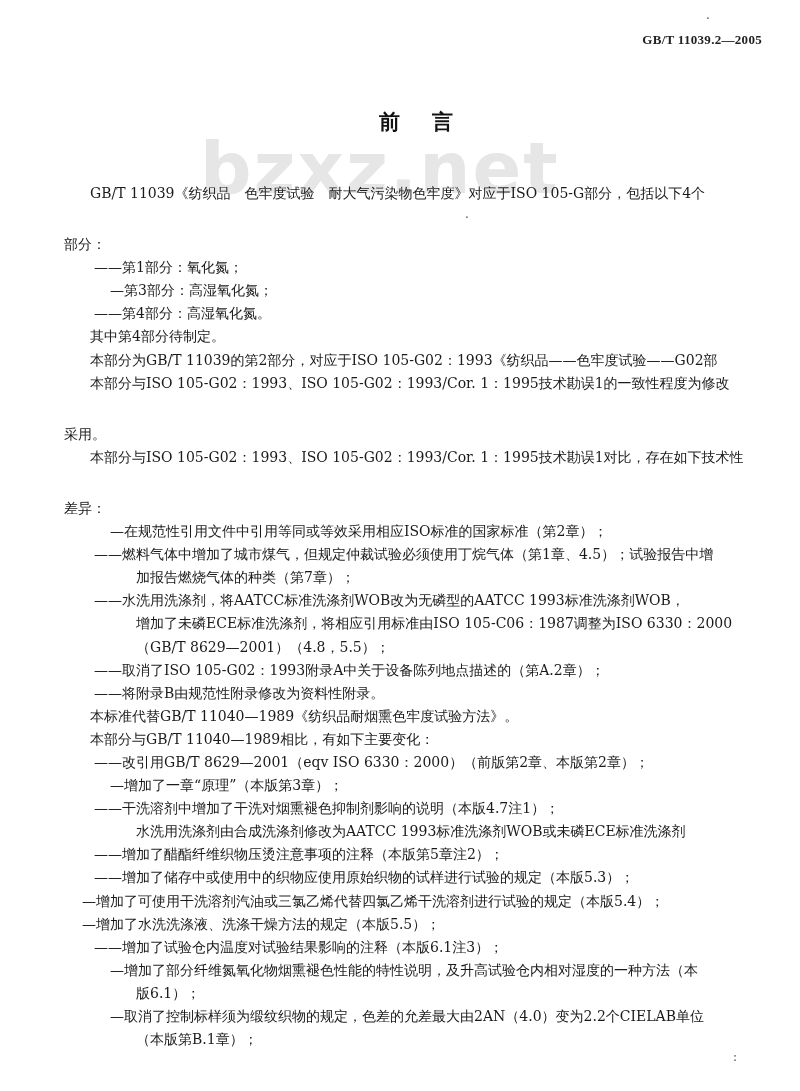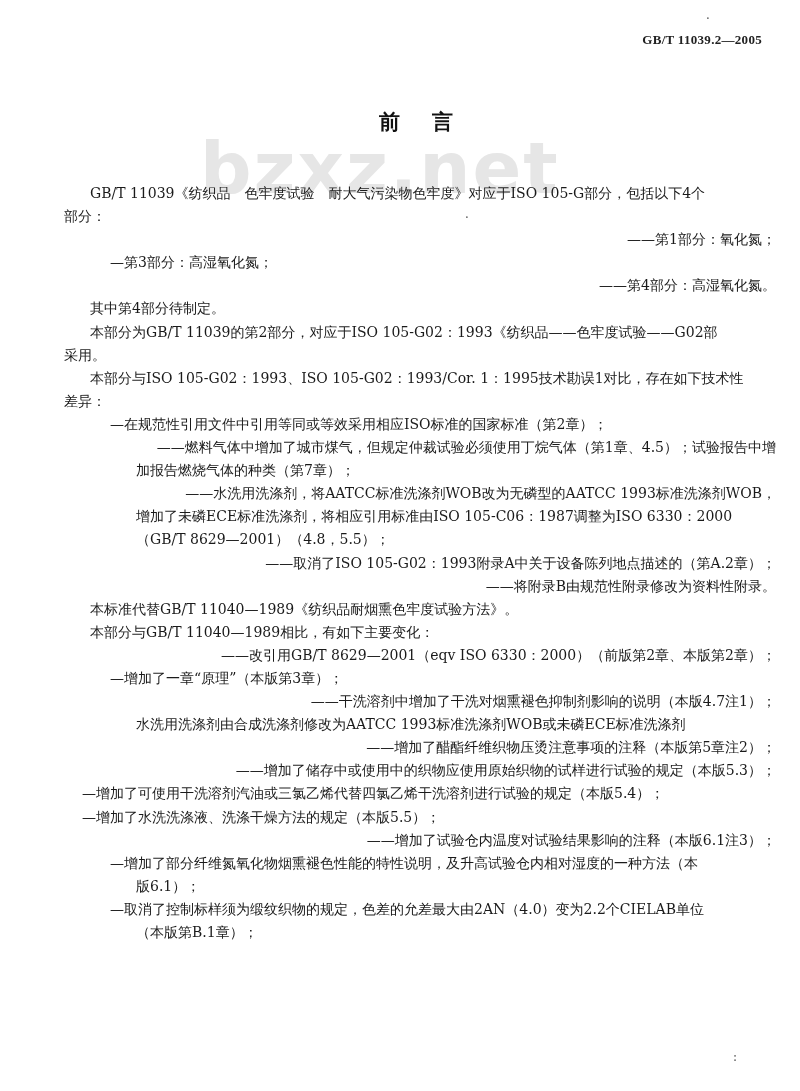--- a/index.html
+++ b/index.html
@@ -11,22 +11,22 @@
   .title { position: absolute; left: 0; width: 800px; top: 108px; text-align: center;
            font-size: 21px; font-weight: bold; letter-spacing: 32px; padding-left: 32px;
            font-family: "DejaVu Sans", sans-serif; color: #111; }
   .watermark { position: absolute; left: 200px; top: 132px; font-size: 72px; font-weight: bold;
                font-family: "DejaVu Sans", sans-serif; color: #e6e6e6; letter-spacing: 2px;
                line-height: 1; z-index: 0; user-select: none; }
   .content { position: absolute; left: 64px; top: 182px; width: 712px; z-index: 1;
              font-size: 14px; line-height: 23.1px; }
   .line { white-space: nowrap; height: 23.1px; overflow: visible; }
   .p-first { padding-left: 26px; }
-  .p-cont  { padding-left: 0; }
-  .i1 { padding-left: 30px; text-align: right; }
+  .p-cont  { padding-left: 0; margin-top: 28px; }
+  .i1 { padding-left: 30px; }
   .i2 { padding-left: 46px; }
   .i4 { padding-left: 72px; }
   .i0 { padding-left: 18px; }
   .dot { position: absolute; color: #555; font-size: 12px; }
 </style>
 </head>
 <body>
 
 <div>
   <div class="std-no">
@@ -39,20 +39,21 @@
   <div class="watermark">bzxz.net</div>
 
   <div class="content" id="content">
       <div class="line p-first">GB/T 11039《纺织品　色牢度试验　耐大气污染物色牢度》对应于ISO 105-G部分，包括以下4个</div>
       <div class="line p-cont">部分：</div>
       <div class="line i1">——第1部分：氧化氮；</div>
       <div class="line i2">—第3部分：高湿氧化氮；</div>
       <div class="line i1">——第4部分：高湿氧化氮。</div>
       <div class="line p-first">其中第4部分待制定。</div>
       <div class="line p-first">本部分为GB/T 11039的第2部分，对应于ISO 105-G02：1993《纺织品——色牢度试验——G02部</div>
+      <div class="line p-first">本部分与ISO 105-G02：1993、ISO 105-G02：1993/Cor. 1：1995技术勘误1的一致性程度为修改</div>
       <div class="line p-cont">采用。</div>
       <div class="line p-first">本部分与ISO 105-G02：1993、ISO 105-G02：1993/Cor. 1：1995技术勘误1对比，存在如下技术性</div>
       <div class="line p-cont">差异：</div>
       <div class="line i2">—在规范性引用文件中引用等同或等效采用相应ISO标准的国家标准（第2章）；</div>
       <div class="line i1">——燃料气体中增加了城市煤气，但规定仲裁试验必须使用丁烷气体（第1章、4.5）；试验报告中增</div>
       <div class="line i4">加报告燃烧气体的种类（第7章）；</div>
       <div class="line i1">——水洗用洗涤剂，将AATCC标准洗涤剂WOB改为无磷型的AATCC 1993标准洗涤剂WOB，</div>
       <div class="line i4">增加了未磷ECE标准洗涤剂，将相应引用标准由ISO 105-C06：1987调整为ISO 6330：2000</div>
       <div class="line i4">（GB/T 8629—2001）（4.8，5.5）；</div>
       <div class="line i1">——取消了ISO 105-G02：1993附录A中关于设备陈列地点描述的（第A.2章）；</div>

